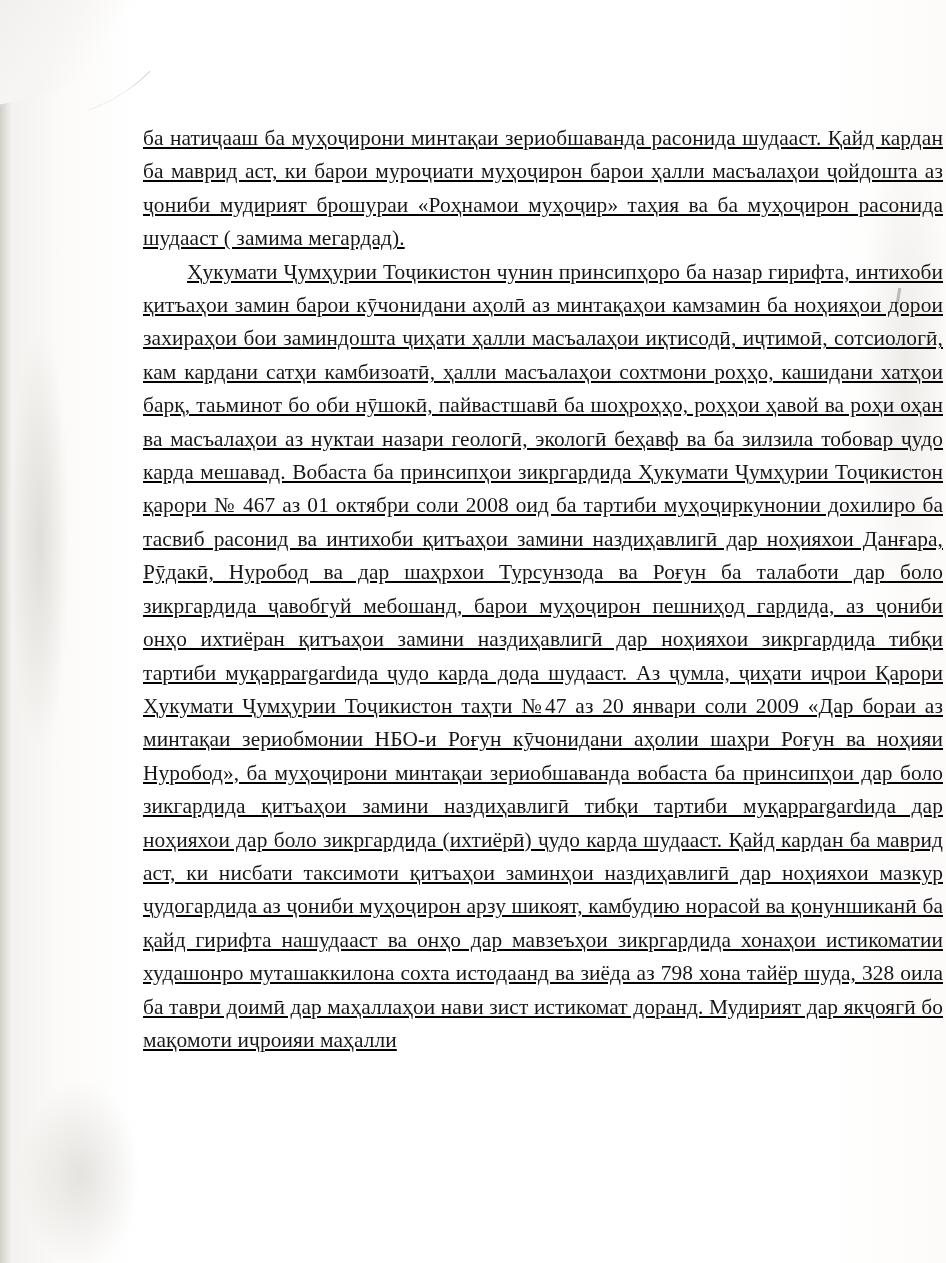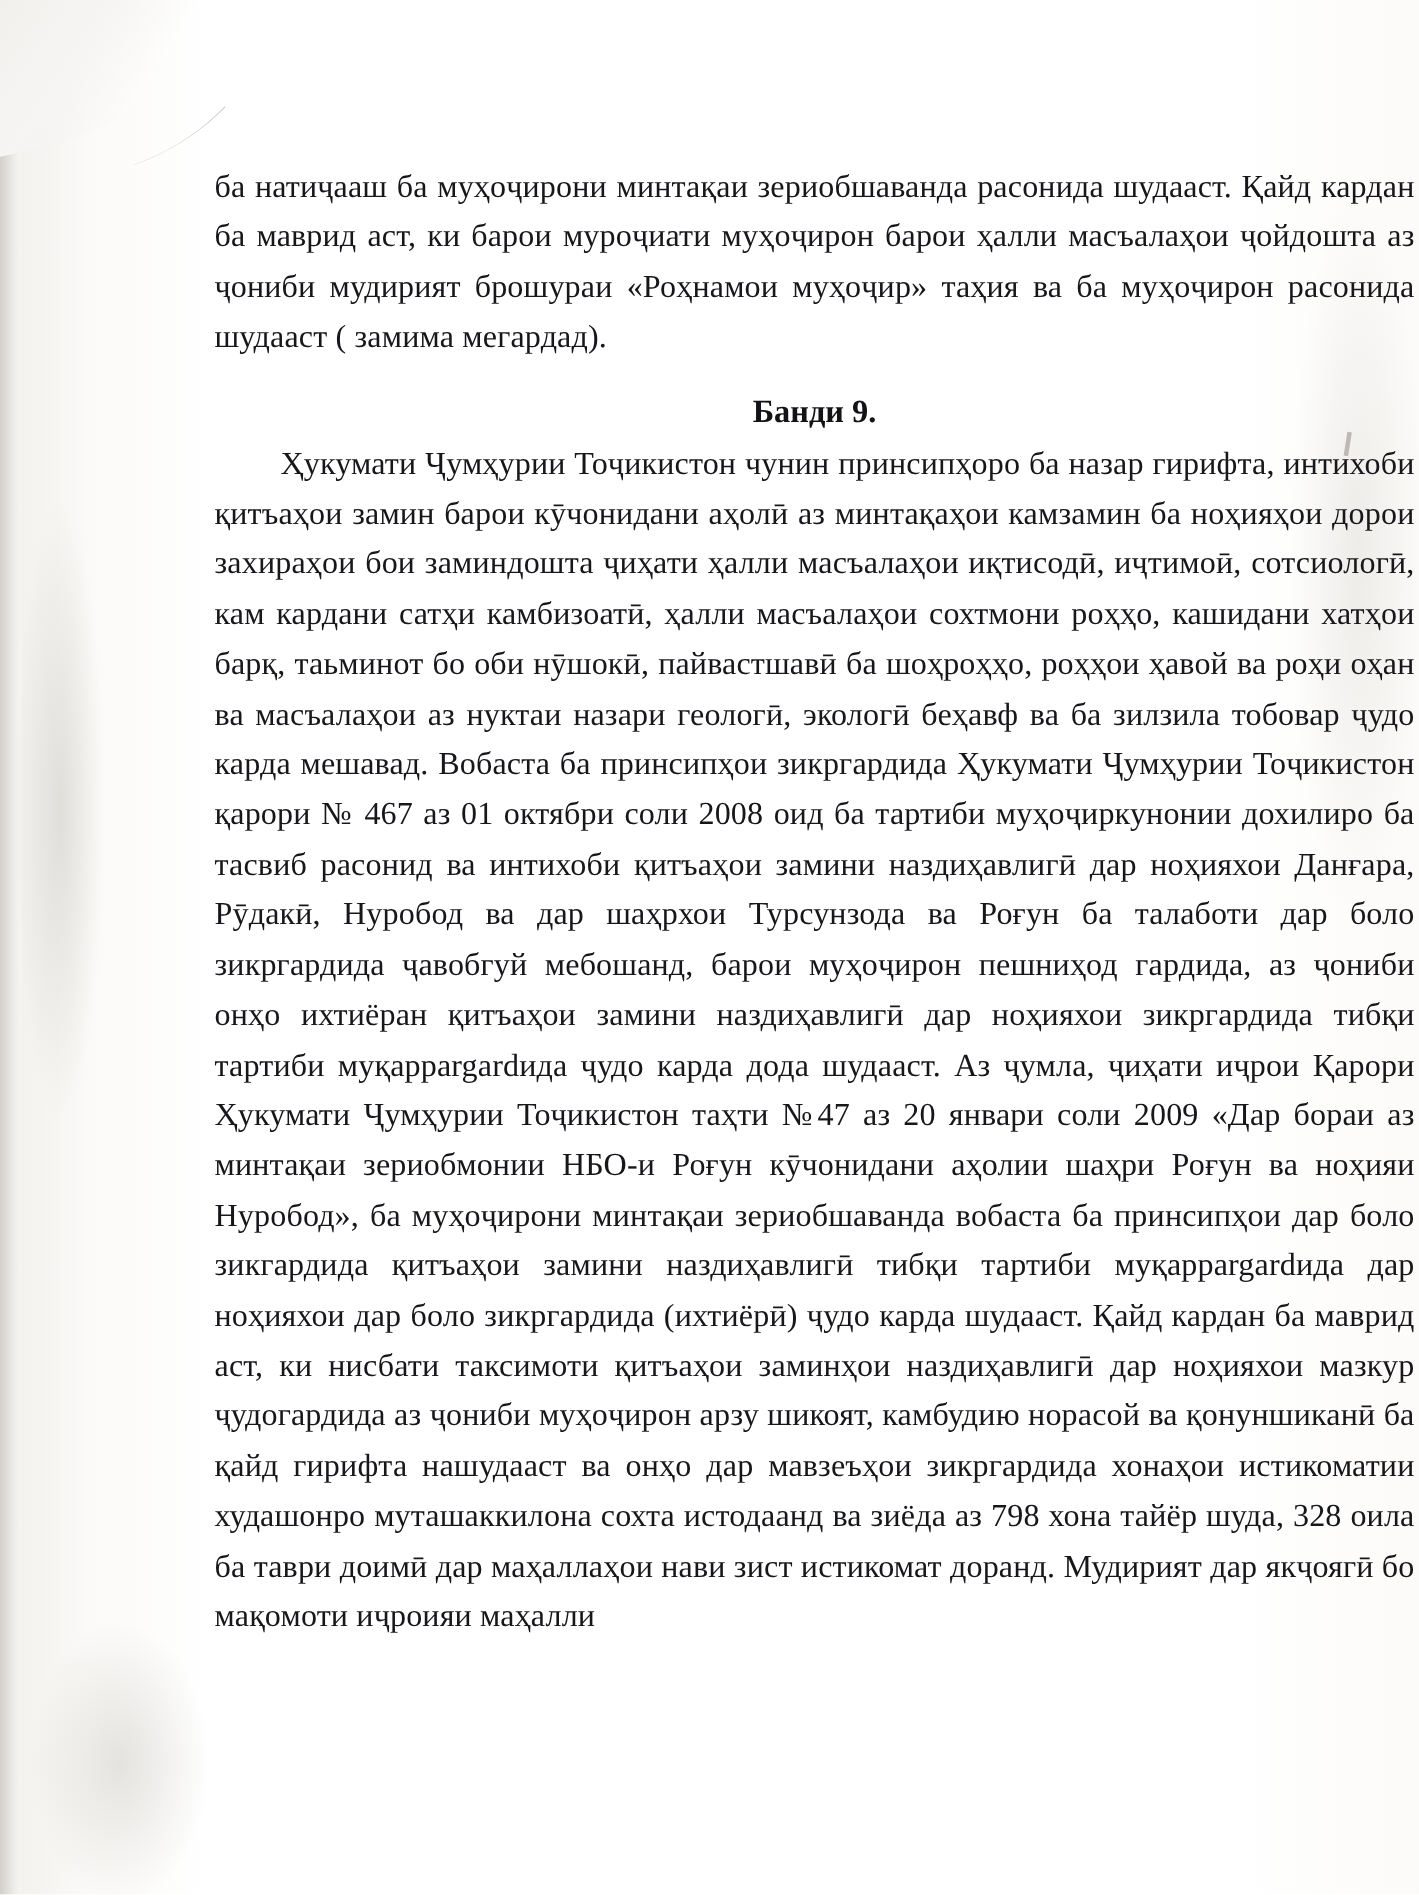--- a/index.html
+++ b/index.html
@@ -95,22 +95,23 @@
     width: 3px;
     height: 16px;
     background: #a9a6a0;
     transform: rotate(9deg);
     opacity: 0.75;
   }
 
   .doc-body {
     position: absolute;
     left: 143px;
-    top: 108px;
+    top: 122px;
     width: 800px;
+    text-decoration: underline;
   }
 
   p.para {
     margin: 0;
     font-size: 21.4px;
     line-height: 33.4px;
     color: #17171b;
     text-align: justify;
     text-justify: inter-word;
     letter-spacing: 0.1px;
@@ -135,17 +136,16 @@
   <div class="scan-edge-left"></div>
   <div class="corner-curl"></div>
   <div class="noise-a"></div>
   <div class="noise-b"></div>
   <div class="noise-c"></div>
   <div class="stray-mark"></div>
 
   <div class="doc-body">
     <p class="para">ба натиҷааш ба муҳоҷирони минтақаи зериобшаванда расонида шудааст. Қайд кардан ба маврид аст, ки барои муроҷиати муҳоҷирон барои ҳалли масъалаҳои ҷойдошта аз ҷониби мудирият брошураи «Роҳнамои муҳоҷир» таҳия ва ба муҳоҷирон расонида шудааст ( замима мегардад).</p>
 
-    <div class="heading">Банди 9.</div>
 
     <p class="para indent">Ҳукумати Ҷумҳурии Тоҷикистон чунин принсипҳоро ба назар гирифта, интихоби қитъаҳои замин барои кӯчонидани аҳолӣ аз минтақаҳои камзамин ба ноҳияҳои дорои захираҳои бои заминдошта ҷиҳати ҳалли масъалаҳои иқтисодӣ, иҷтимоӣ, сотсиологӣ, кам  кардани сатҳи камбизоатӣ, ҳалли масъалаҳои сохтмони роҳҳо, кашидани хатҳои барқ, таьминот бо оби нӯшокӣ, пайвастшавӣ ба шоҳроҳҳо, роҳҳои ҳавой ва роҳи оҳан ва масъалаҳои аз нуктаи назари геологӣ, экологӣ беҳавф ва ба зилзила тобовар ҷудо карда мешавад. Вобаста ба принсипҳои зикргардида  Ҳукумати Ҷумҳурии Тоҷикистон  қарори № 467 аз 01 октябри соли 2008 оид ба тартиби муҳоҷиркунонии дохилиро ба тасвиб расонид ва интихоби қитъаҳои замини наздиҳавлигӣ дар ноҳияхои Данғара, Рӯдакӣ, Нуробод ва дар шаҳрхои Турсунзода ва Роғун ба талаботи дар боло зикргардида ҷавобгуй мебошанд, барои муҳоҷирон пешниҳод гардида, аз ҷониби онҳо ихтиёран  қитъаҳои  замини  наздиҳавлигӣ  дар  ноҳияхои зикргардида тибқи тартиби муқаррargardида ҷудо карда дода шудааст. Аз ҷумла, ҷиҳати иҷрои Қарори Ҳукумати Ҷумҳурии Тоҷикистон таҳти №47 аз 20 январи соли 2009 «Дар бораи аз минтақаи зериобмонии НБО-и Роғун кӯчонидани аҳолии шаҳри Роғун  ва  ноҳияи  Нуробод»,  ба  муҳоҷирони  минтақаи зериобшаванда вобаста ба принсипҳои дар боло зикгардида қитъаҳои замини наздиҳавлигӣ тибқи тартиби муқаррargardида дар ноҳияхои дар боло зикргардида  (ихтиёрӣ)  ҷудо карда шудааст. Қайд кардан ба маврид аст, ки нисбати таксимоти қитъаҳои  заминҳои  наздиҳавлигӣ  дар  ноҳияхои  мазкур ҷудогардида аз ҷониби муҳоҷирон арзу шикоят, камбудию норасой ва қонуншиканӣ ба қайд гирифта нашудааст ва онҳо дар мавзеъҳои  зикргардида  хонаҳои  истикоматии  худашонро муташаккилона сохта истодаанд ва зиёда аз 798 хона тайёр шуда, 328 оила ба таври доимӣ дар маҳаллаҳои нави зист истикомат доранд. Мудирият дар якҷоягӣ бо мақомоти иҷроияи маҳалли</p>
   </div>
 </div>
 
 </body></html>

